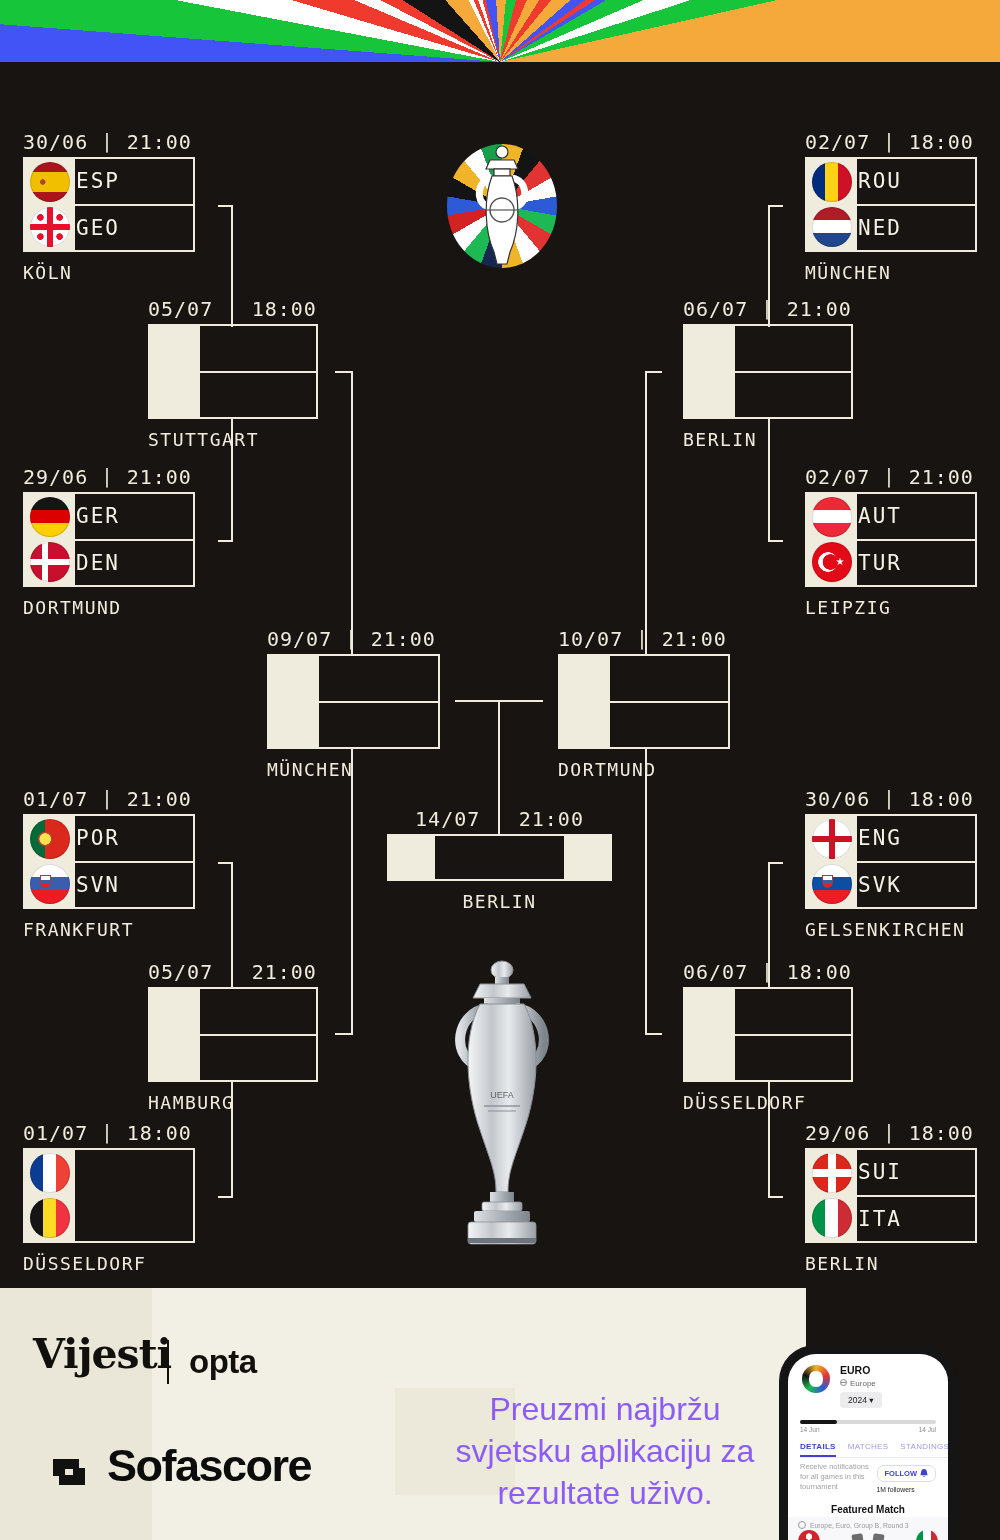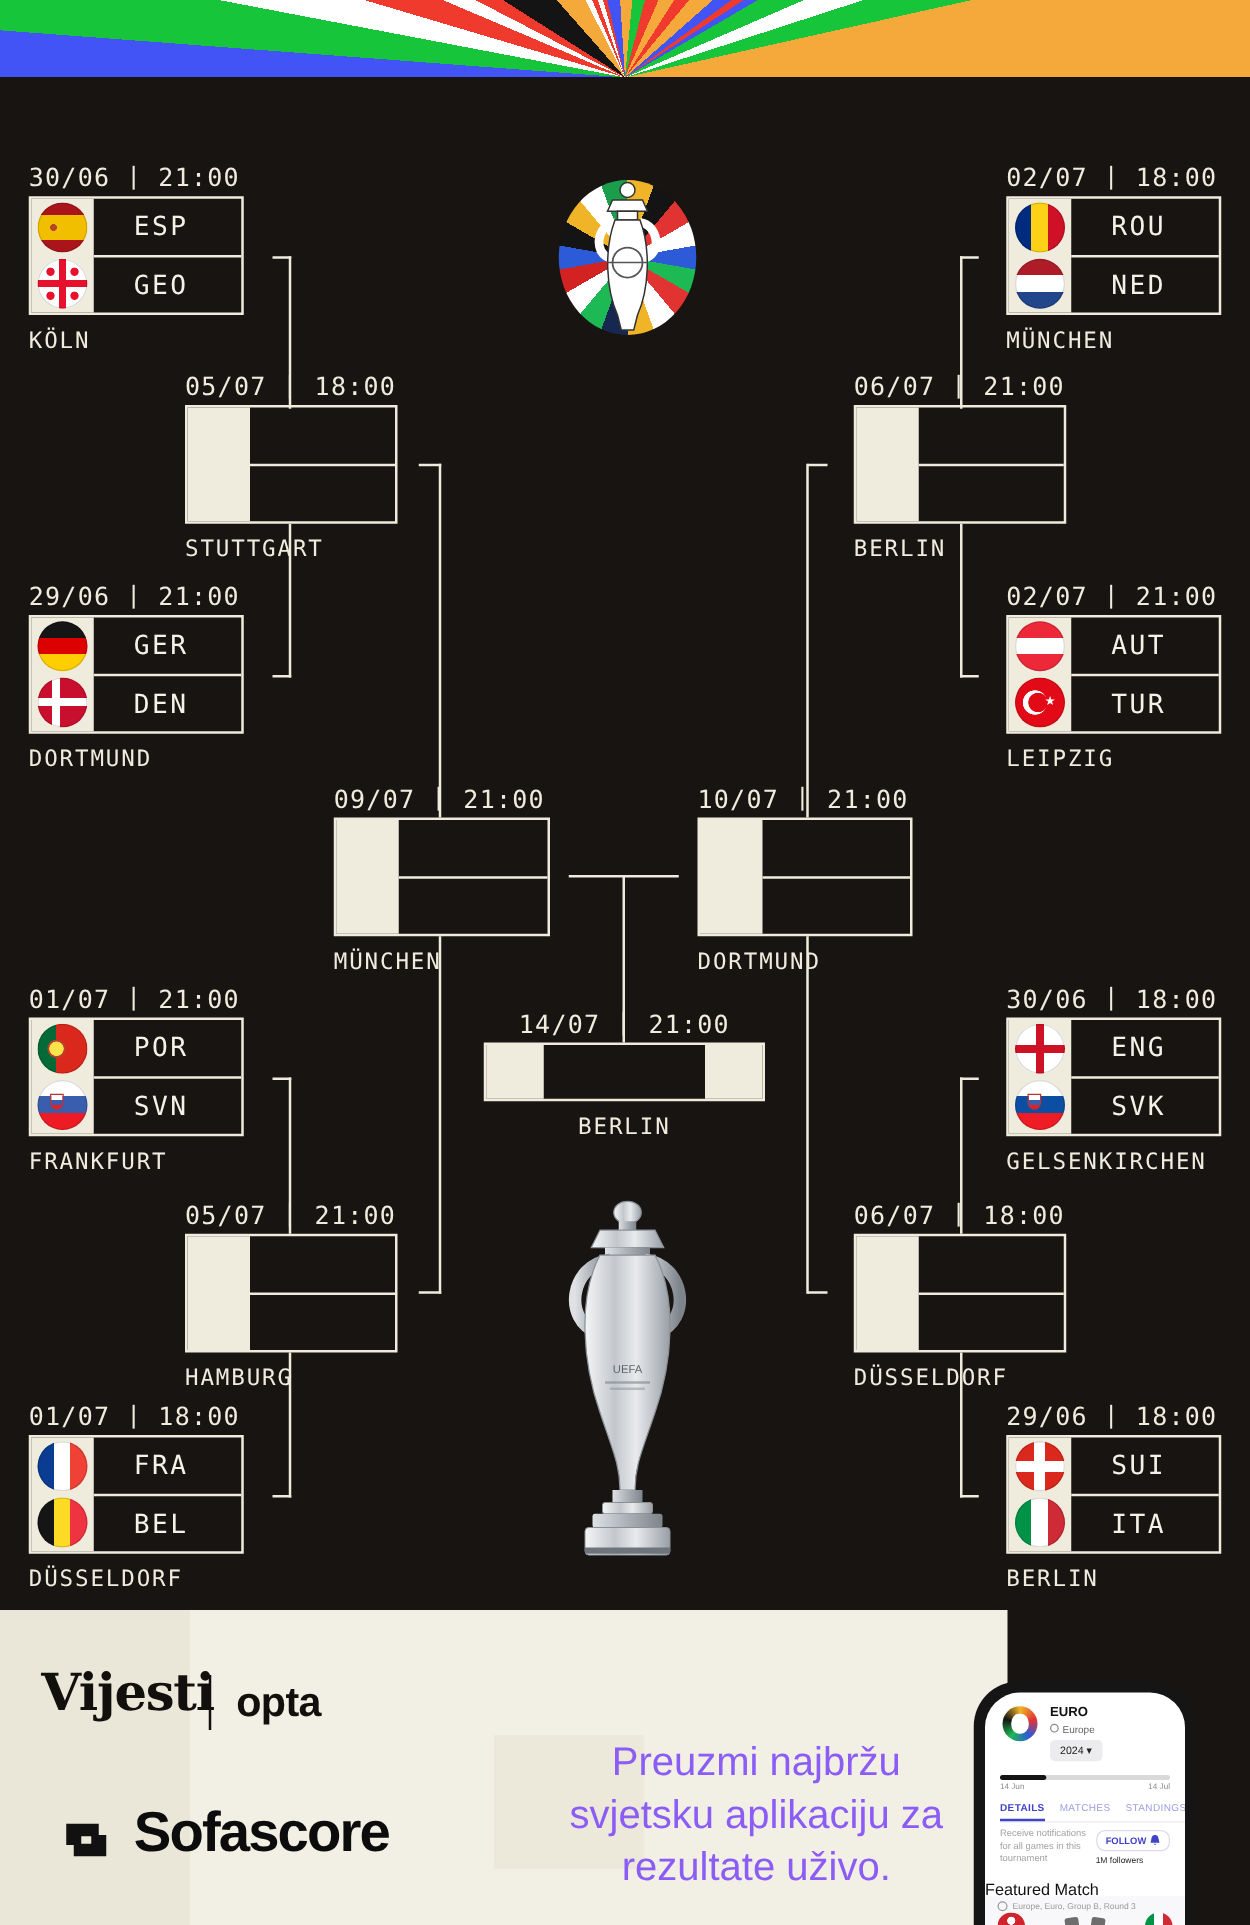--- a/index.html
+++ b/index.html
@@ -27,21 +27,21 @@
       #17C53A 45% 46.5%, #F5A93B 46.5% 50%, var(--bg) 50% 100%);}
 
   
   .match{position:absolute;display:flex;flex-direction:column;color:var(--cream);}
   .match-date{height:27px;font-size:20px;letter-spacing:1px;display:flex;gap:13px;white-space:nowrap;}
   .match-date .pipe{font-size:19px;}
   .match-box{display:flex;height:95px;border:2px solid var(--cream);}
   .final .match-box{height:47px;}
   .flag-col{width:50px;background:var(--cream);display:grid;grid-template-rows:1fr 1fr;place-items:center;}
   .rows{flex:1;display:flex;flex-direction:column;}
-  .row{flex:1;display:flex;align-items:center;padding-left:32px;font-size:21px;letter-spacing:2px;color:#F4F1E6;}
+  .row{flex:1;display:flex;align-items:center;padding-left:1px;font-size:21px;letter-spacing:2px;color:#F4F1E6;}
   .row.top{border-bottom:2px solid var(--cream);}
   .match-city{margin-top:10px;font-size:18px;letter-spacing:1.5px;white-space:nowrap;}
   .center-text{text-align:center;}
   .final .match-box{display:flex;}
   .cream-block{width:46px;background:var(--cream);}
   .dark-mid{flex:1;}
 
   
   .flag{width:40px;height:40px;border-radius:50%;position:relative;overflow:hidden;box-shadow:inset 0 0 0 1px rgba(0,0,0,.15);}
   .flag[data-flag="esp"]{background:radial-gradient(circle at 32% 50%, #B5442A 2.5px, transparent 3px),linear-gradient(to bottom,#AA151B 0 25%,#F1BF00 25% 75%,#AA151B 75% 100%);}
@@ -106,21 +106,21 @@
   .pbar-fill{width:27%;height:100%;background:#141414;border-radius:2px;}
   .pdates{position:absolute;left:12px;top:72px;width:136px;display:flex;justify-content:space-between;font-size:6.5px;color:#8a8a8a;}
   .tabs{position:absolute;left:12px;top:88px;width:148px;display:flex;gap:12px;white-space:nowrap;font-size:8px;border-bottom:1px solid #ECECF2;padding-bottom:5px;}
   .tab{color:var(--indigo-light);letter-spacing:.3px;}
   .tab.active{color:var(--indigo);font-weight:700;border-bottom:2px solid var(--indigo);padding-bottom:4px;margin-bottom:-5px;}
   .notif{position:absolute;left:12px;top:108px;width:136px;display:flex;justify-content:space-between;}
   .notif-text{width:80px;font-size:7.5px;color:#A3A3A3;line-height:1.35;}
   .follow-wrap{text-align:left;}
   .follow-btn{display:inline-flex;align-items:center;gap:3px;border:1.5px solid #D9DBF0;border-radius:7px;padding:3px 7px;font-size:7.5px;font-weight:700;color:var(--indigo);background:#fff;}
   .followers{font-size:6.8px;color:#222;margin-top:4px;}
-  .feat-title{position:absolute;left:0;top:150px;width:160px;font-size:13px;font-weight:400;color:#111;}
+  .feat-title{position:absolute;left:0;top:150px;width:160px;text-align:center;font-size:10px;font-weight:700;color:#111;}
   .feat-card{position:absolute;left:0;top:163px;width:160px;height:28px;background:#F8F8FA;}
   .feat-meta{position:absolute;left:10px;top:4px;display:flex;align-items:center;gap:4px;font-size:6.8px;color:#9A9A9A;}
   .mini-cup{width:8px;height:8px;border-radius:50%;border:1px solid #9A9A9A;display:inline-block;}
   .feat-flags{position:absolute;left:10px;top:13px;width:140px;display:flex;align-items:flex-start;justify-content:space-between;}
   .feat-flag{width:22px;height:22px;border-radius:50%;}
   .feat-flag.home{background:radial-gradient(circle at 50% 30%, #fff 3px, transparent 3.5px),#D0232B;}
   .feat-flag.away{background:linear-gradient(to right,#009246 0 33%,#fff 33% 66%,#CE2B37 66% 100%);}
   .shirts{display:flex;gap:10px;margin-top:4px;}
   .shirt{width:11px;height:9px;background:#6D6D6D;border-radius:2px;}
   .shirt.l{transform:rotate(-8deg);}
@@ -287,28 +287,20 @@
   <div class="match" style="left:23px;top:1121px;width:172px;">
     <div class="match-date">
         <span>01/07</span>
         <span class="pipe">|</span>
         <span>18:00</span>
       </div>
     <div class="match-box">
       <div class="flag-col">
         <span class="flag" data-flag="fra"></span>
         <span class="flag" data-flag="bel"></span>
-      </div>
-      <div class="rows">
-        <div class="row top">
-            <span>FRA</span>
-          </div>
-        <div class="row">
-            <span>BEL</span>
-          </div>
       </div>
     </div>
     <div class="match-city">DÜSSELDORF</div>
   </div>
 
   <div class="match" style="left:805px;top:1121px;width:172px;">
     <div class="match-date">
         <span>29/06</span>
         <span class="pipe">|</span>
         <span>18:00</span>

